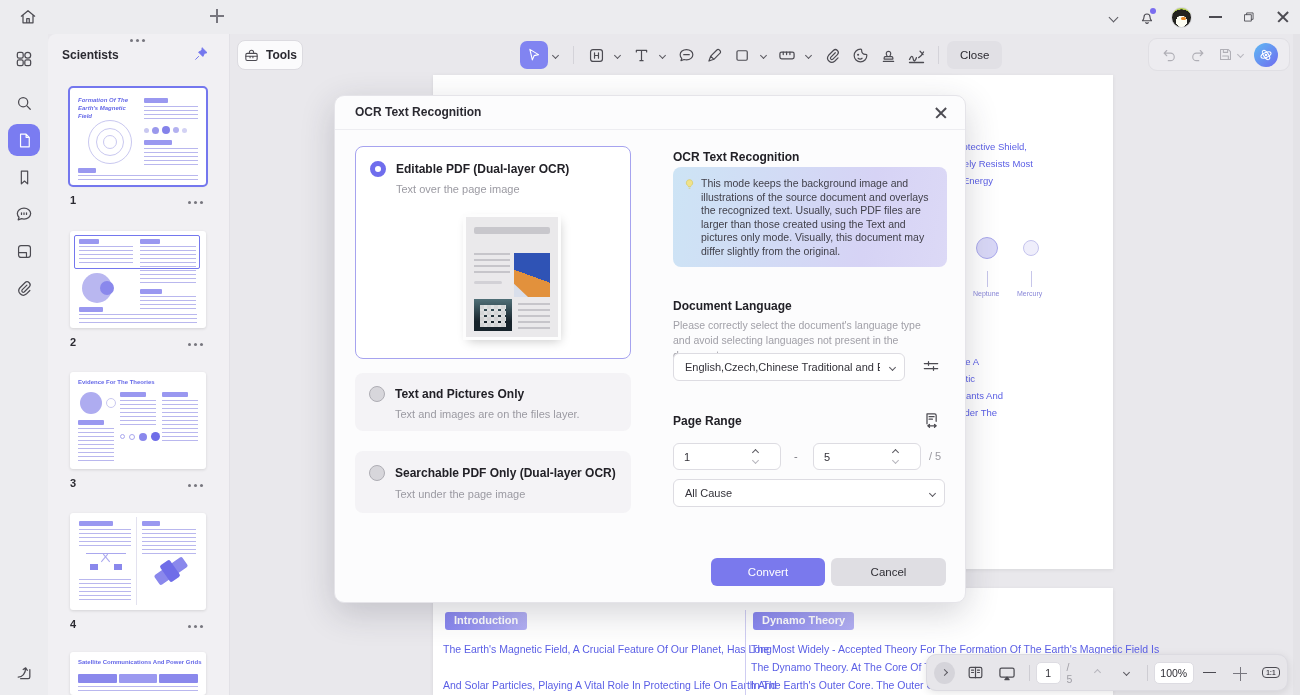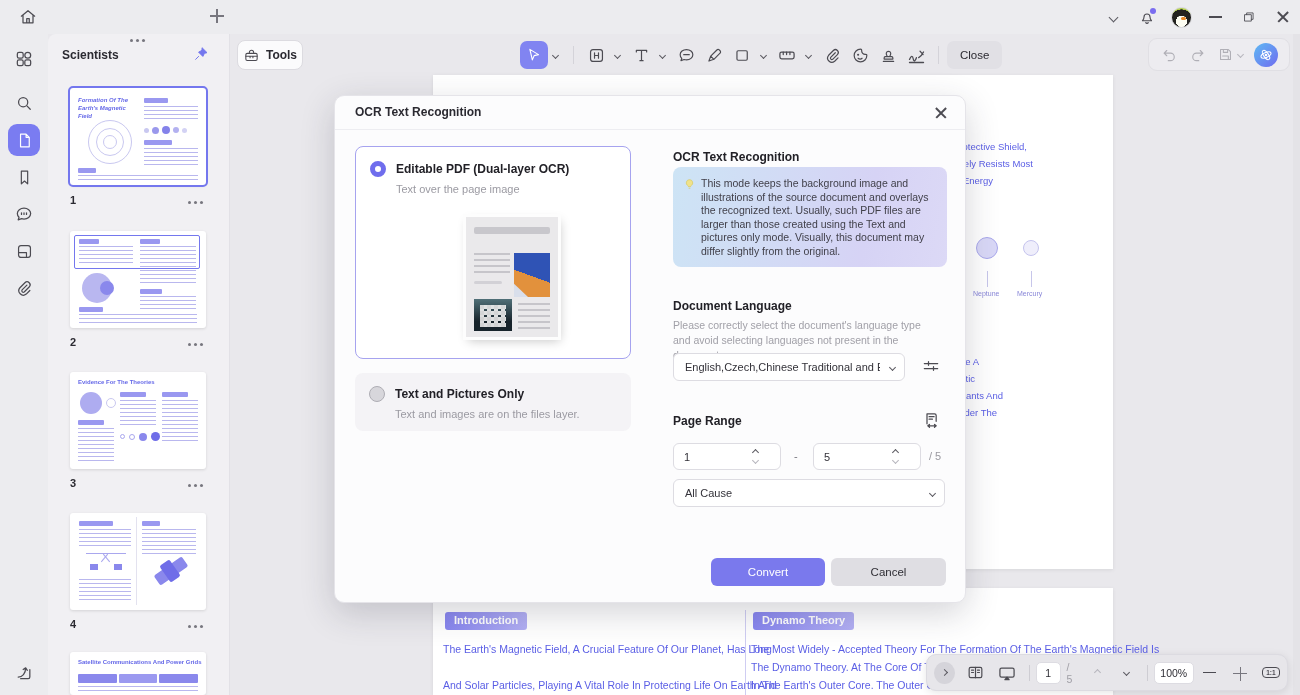--- a/index.html
+++ b/index.html
@@ -489,20 +489,25 @@
         <span class="sh-line" style="left:52px;top:86px;width:32px;height:26px"></span>
       </div>
     </div>
 
     <div class="opt-card plain" style="top:277px;height:58px">
       <span class="radio off" style="top:13px"></span>
       <span class="opt-label" style="top:14px">Text and Pictures Only</span>
       <span class="opt-desc" style="top:35px">Text and images are on the files layer.</span>
     </div>
 
+    <div class="opt-card plain" style="top:355px;height:62px">
+      <span class="radio off" style="top:14px"></span>
+      <span class="opt-label" style="top:15px">Searchable PDF Only (Dual-layer OCR)</span>
+      <span class="opt-desc" style="top:37px">Text under the page image</span>
+    </div>
 
     <div class="info-head">OCR Text Recognition</div>
     <div class="info-box">
       <svg style="position:absolute;left:10px;top:11px" width="13" height="13" viewBox="0 0 24 24">
         <path d="M12 3 a6 6 0 0 1 3.3 11 c-.8.6-1.3 1.2-1.3 2 h-4 c0-.8-.5-1.4-1.3-2 A6 6 0 0 1 12 3 Z" fill="#f0e28a" stroke="#d9c756" stroke-width="1.2"></path>
         <path d="M10.5 19 h3" stroke="#d9c756" stroke-width="1.2"></path>
       </svg>
       <div class="info-text">This mode keeps the background image and illustrations of the source document and overlays the recognized text. Usually, such PDF files are larger than those created using the Text and pictures only mode. Visually, this document may differ slightly from the original.</div>
     </div>
 

